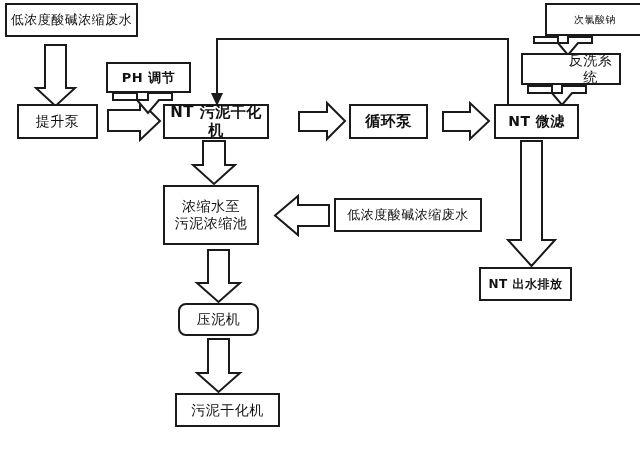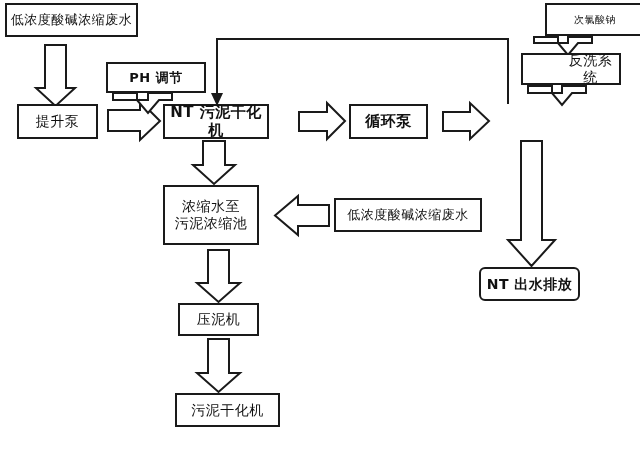--- a/index.html
+++ b/index.html
@@ -115,35 +115,36 @@
     <g>
       <path class="stroke" d="M 208,339 L 229,339 L 229,373 L 240,373 L 218.5,392 L 197,373 L 208,373 Z"></path>
     </g>
 
   </svg>
 
   <div class="node" style="left:5px;  top:3px;   width:133px; height:34px; font-size:13px;">低浓度酸碱浓缩废水</div>
 
   <div class="node" style="left:17px; top:104px; width:81px;  height:35px; font-size:14px;">提升泵</div>
 
-  <div class="node bold" style="left:106px;top:62px;  width:100px;  height:31px; font-size:13px;">PH 调节</div>
+  <div class="node bold" style="left:106px;top:62px;  width:85px;  height:31px; font-size:13px;">PH 调节</div>
 
   <div class="node bold" style="left:163px;top:104px; width:106px; height:35px; font-size:15px;">NT 污泥干化机</div>
 
   <div class="node bold" style="left:349px;top:104px; width:79px;  height:35px; font-size:15px;">循环泵</div>
 
+  <div class="node bold" style="left:494px;top:104px; width:85px;  height:35px; font-size:14px;">NT 微滤</div>
 
   <div class="node" style="left:521px;top:3px;   width:100px; height:33px; font-size:10px;margin-left:24px;">次氯酸钠</div>
 
   <div class="node" style="left:521px;top:53px;  width:100px; height:32px; font-size:14px;padding-left:39px;">反洗系统</div>
 
-  <div class="node bold" style="left:479px;top:267px; width:101px; height:34px; font-size:14px;border-radius:6px;">NT 出水排放</div>
+  <div class="node bold" style="left:479px;top:267px; width:93px; height:34px; font-size:12px;">NT 出水排放</div>
 
   <div class="node" style="left:163px;top:185px; width:96px; height:60px; font-size:14px;">浓缩水至
 污泥浓缩池</div>
 
   <div class="node" style="left:334px;top:198px; width:148px; height:34px; font-size:13px;">低浓度酸碱浓缩废水</div>
 
-  <div class="node" style="left:178px;top:303px; width:81px;  height:33px; font-size:14px;">压泥机</div>
+  <div class="node" style="left:178px;top:303px; width:81px;  height:33px; font-size:14px;border-radius:8px;">压泥机</div>
 
   <div class="node" style="left:163px;top:393px; width:105px; height:34px; font-size:14px;margin-left:12px;">污泥干化机</div>
 
 </div>
 
 </body></html>

